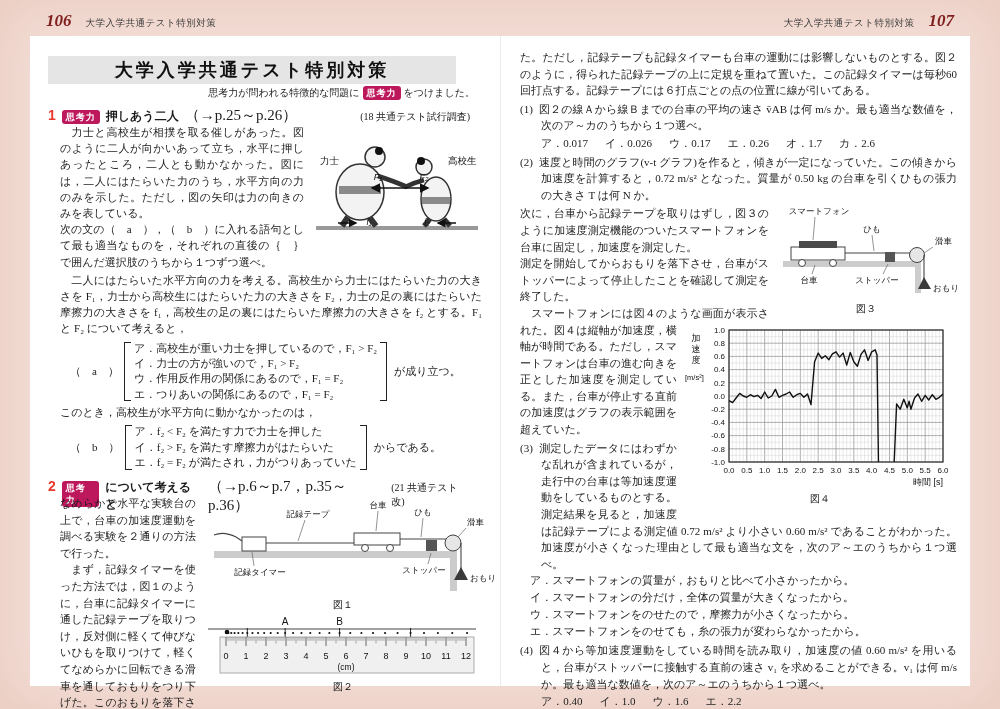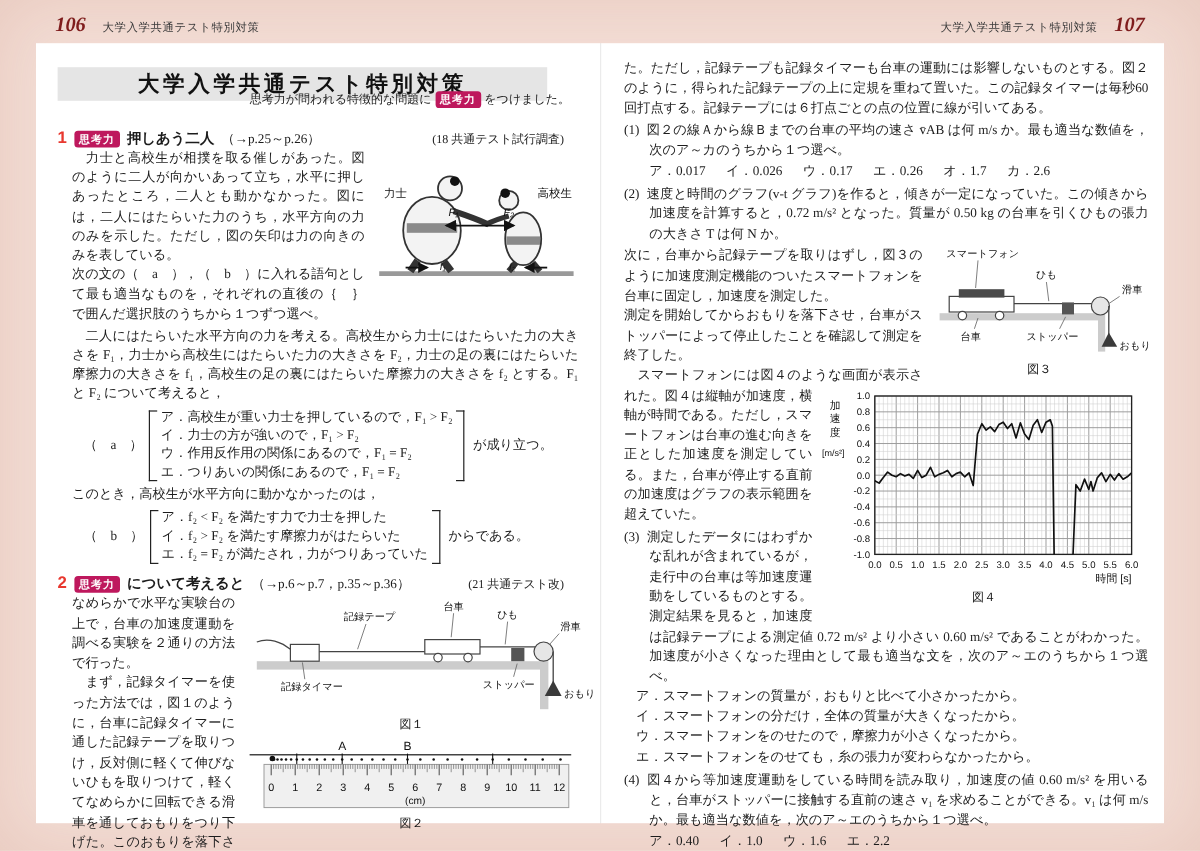--- a/index.html
+++ b/index.html
@@ -11,28 +11,28 @@
   .hdr{position:absolute;top:11px;display:flex;align-items:baseline;gap:14px;}
   .hdr-l{left:46px;}
   .hdr-r{right:46px;}
   .pnum{font:italic bold 17px "Liberation Serif","DejaVu Serif",serif;color:#7f1d1d;}
   .htxt{font:9.5px "Liberation Sans","DejaVu Sans",sans-serif;color:#3a3a3a;letter-spacing:.5px;}
   .lpage,.rpage{position:absolute;top:36px;width:467px;height:650px;}
   .lpage{left:30px;} .rpage{left:503px;}
   .titlebar{position:absolute;left:18px;top:20px;width:408px;height:28px;background:#e5e5e5;
     display:flex;align-items:center;justify-content:center;
     font:bold 18px "Liberation Sans","DejaVu Sans",sans-serif;letter-spacing:3px;color:#111;}
-  .subtitle{position:absolute;top:40px;right:22px;display:flex;align-items:center;gap:3px;
+  .subtitle{position:absolute;top:50px;right:22px;display:flex;align-items:center;gap:3px;
     font:10px "Liberation Sans","DejaVu Sans",sans-serif;color:#222;}
   .badge{background:#be185d;color:#fff;border-radius:3px;padding:1px 4px;
     font:bold 9px/12px "Liberation Sans","DejaVu Sans",sans-serif;letter-spacing:1px;}
   .qhead{position:absolute;left:18px;width:422px;display:flex;align-items:baseline;gap:6px;}
   .qnum{color:#e8382f;font:bold 14px "Liberation Sans","DejaVu Sans",sans-serif;}
   .qtitle{font:bold 12px "Liberation Sans","DejaVu Sans",sans-serif;}
-  .qref{font-size:11px;}
+  .qref{font-size:15px;}
   .qsrc{margin-left:auto;font-size:10px;color:#222;}
   .q1body{position:absolute;left:30px;top:88px;width:422px;font-size:11px;line-height:16.2px;text-align:justify;}
   .q2body{position:absolute;left:30px;top:459px;width:424px;font-size:11px;line-height:16.6px;text-align:justify;}
   .sumofig{float:right;width:170px;margin:0 0 4px 8px;}
   .figblock{float:right;width:282px;margin:0 0 2px 6px;}
   .fig3block{float:right;width:182px;margin:0 0 2px 6px;}
   .fig4block{float:right;width:274px;margin:2px 0 2px 6px;}
   .figcap{text-align:center;font-size:10px;margin:0 0 3px;color:#111;}
   .choicerow{display:flex;align-items:center;margin:4px 0 2px 10px;}
   .chlabel{margin-right:5px;}

